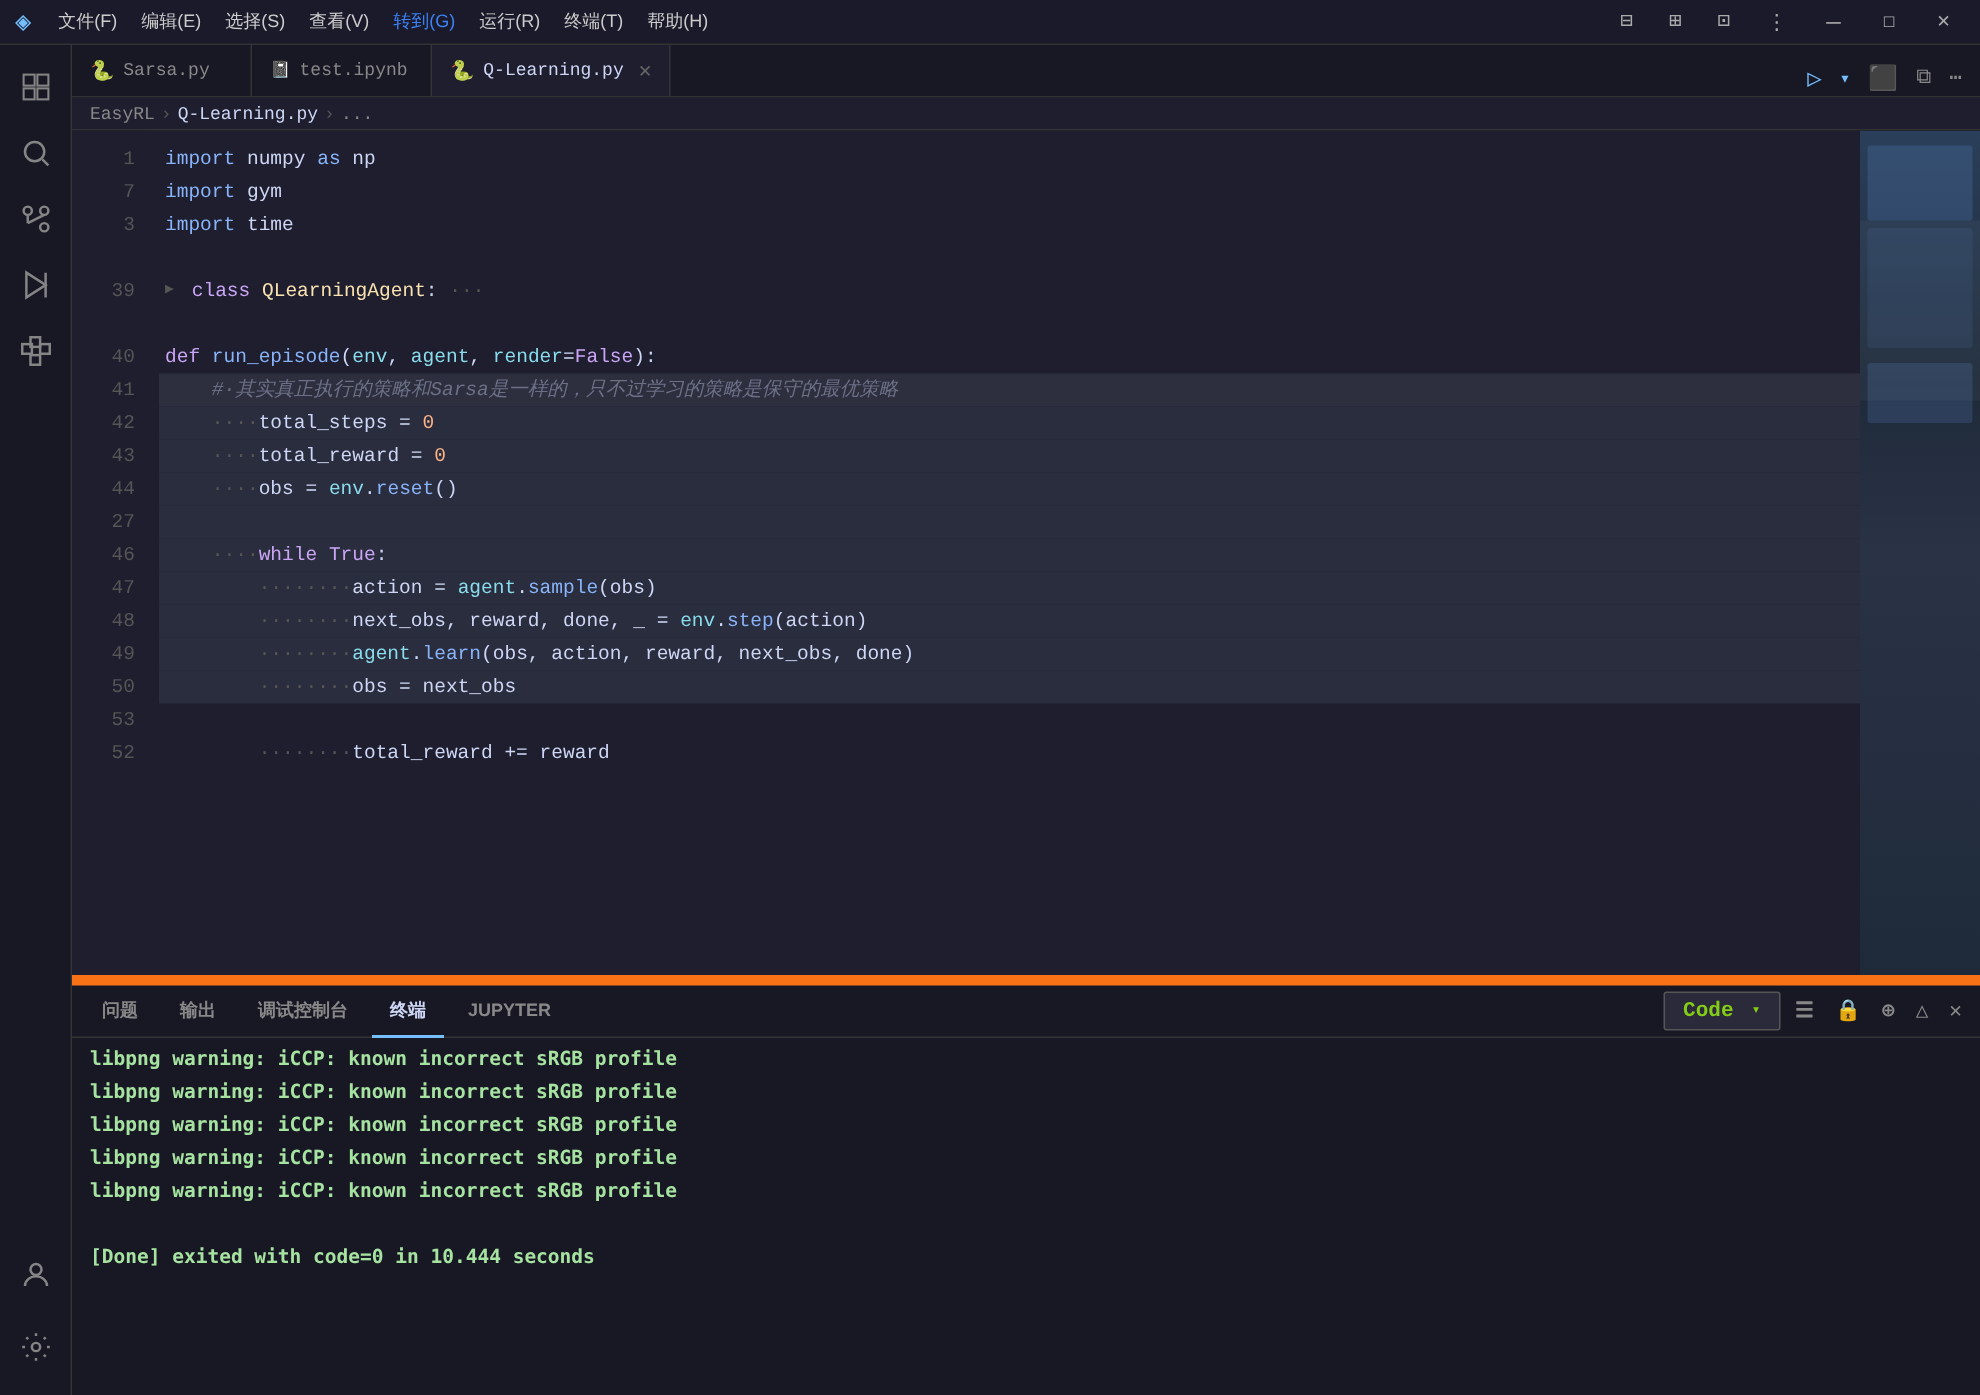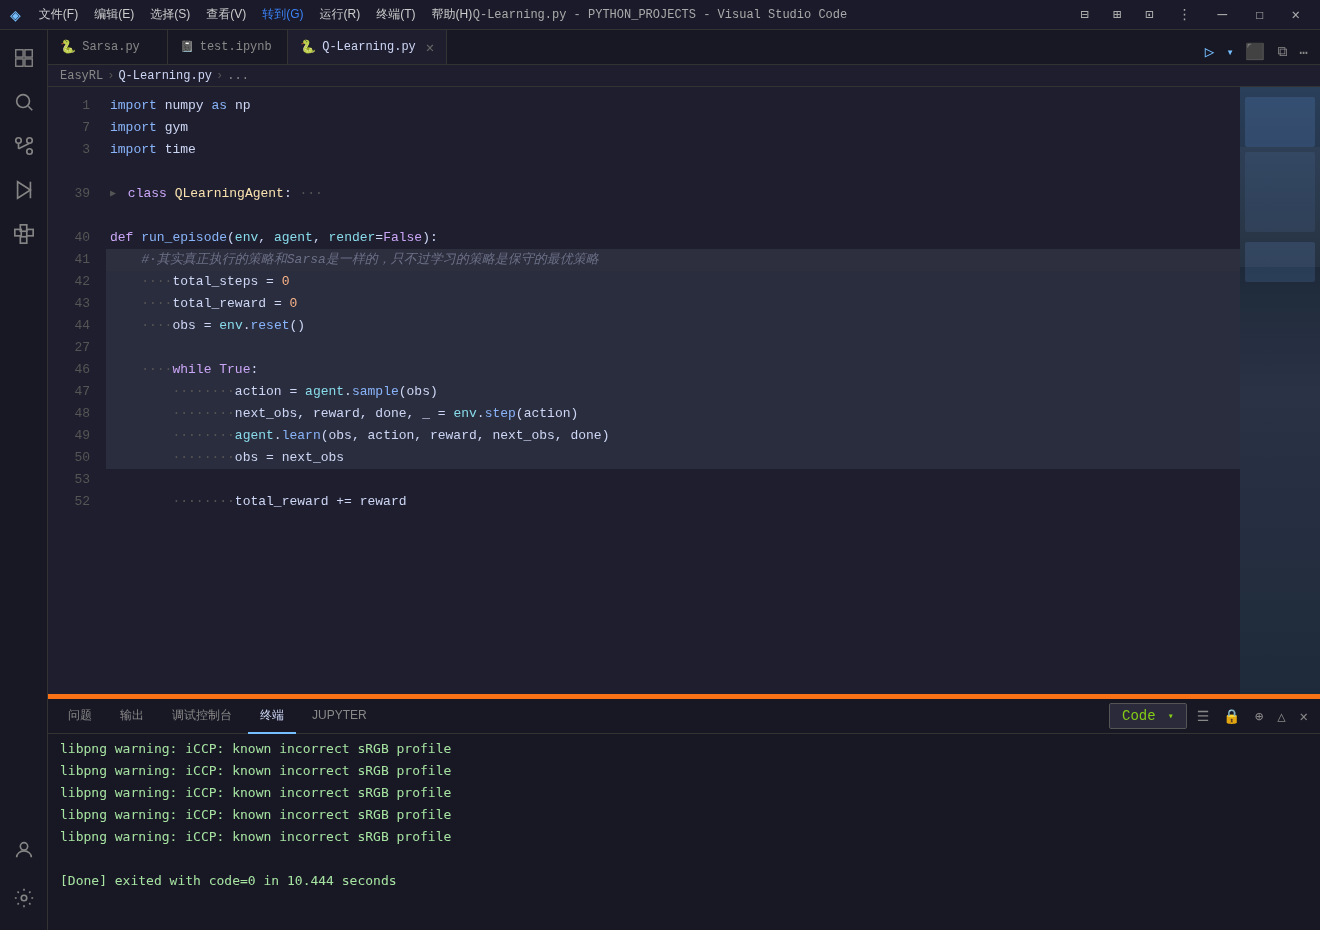--- a/index.html
+++ b/index.html
@@ -229,26 +229,27 @@
     .fn { color: #89b4fa; } 
     .num { color: #fab387; } 
     .cls { color: #f9e2af; } 
     .cm { color: #6c7086; font-style: italic; } 
     .param { color: #89dceb; } 
     .op { color: #cdd6f4; } 
     .var { color: #cdd6f4; }
 
     
     .panel {
-      height: 236px;
+      height: 280px;
       background: #181825;
-      border-top: 5px solid #f97316;
+      border-top: 7px solid #f97316;
       display: flex;
       flex-direction: column;
       flex-shrink: 0;
+      font-weight: bold;
     }
     .panel-tabs {
       height: 35px;
       display: flex;
       align-items: center;
       border-bottom: 1px solid #333;
       padding: 0 8px;
       gap: 4px;
       flex-shrink: 0;
     }
@@ -350,21 +351,20 @@
       <span style="font-family:'Microsoft YaHei',sans-serif;font-size:12px;color:#ccc;padding:2px 6px;cursor:pointer;">文件(F)</span>
       <span style="font-family:'Microsoft YaHei',sans-serif;font-size:12px;color:#ccc;padding:2px 6px;cursor:pointer;">编辑(E)</span>
       <span style="font-family:'Microsoft YaHei',sans-serif;font-size:12px;color:#ccc;padding:2px 6px;cursor:pointer;">选择(S)</span>
       <span style="font-family:'Microsoft YaHei',sans-serif;font-size:12px;color:#ccc;padding:2px 6px;cursor:pointer;">查看(V)</span>
       <span style="font-family:'Microsoft YaHei',sans-serif;font-size:12px;color:#3b82f6;padding:2px 6px;cursor:pointer;">转到(G)</span>
       <span style="font-family:'Microsoft YaHei',sans-serif;font-size:12px;color:#ccc;padding:2px 6px;cursor:pointer;">运行(R)</span>
       <span style="font-family:'Microsoft YaHei',sans-serif;font-size:12px;color:#ccc;padding:2px 6px;cursor:pointer;">终端(T)</span>
       <span style="font-family:'Microsoft YaHei',sans-serif;font-size:12px;color:#ccc;padding:2px 6px;cursor:pointer;">帮助(H)</span>
     </div>
   </div>
-  <div class="titlebar-center">Q-Learning.py - PYTHON_PROJECTS - Visual Studio Code</div>
   <div class="titlebar-right">
     <span style="font-size:14px;color:#aaa;">⊟</span>
     <span style="font-size:14px;color:#aaa;">⊞</span>
     <span style="font-size:14px;color:#aaa;">⊡</span>
     <span style="font-size:14px;color:#aaa;">⋮</span>
     <span style="font-size:16px;color:#aaa;padding:2px 10px;">—</span>
     <span style="font-size:14px;color:#aaa;padding:2px 10px;">☐</span>
     <span class="close-btn" style="font-size:14px;color:#aaa;padding:2px 10px;">✕</span>
   </div>
 </div>

